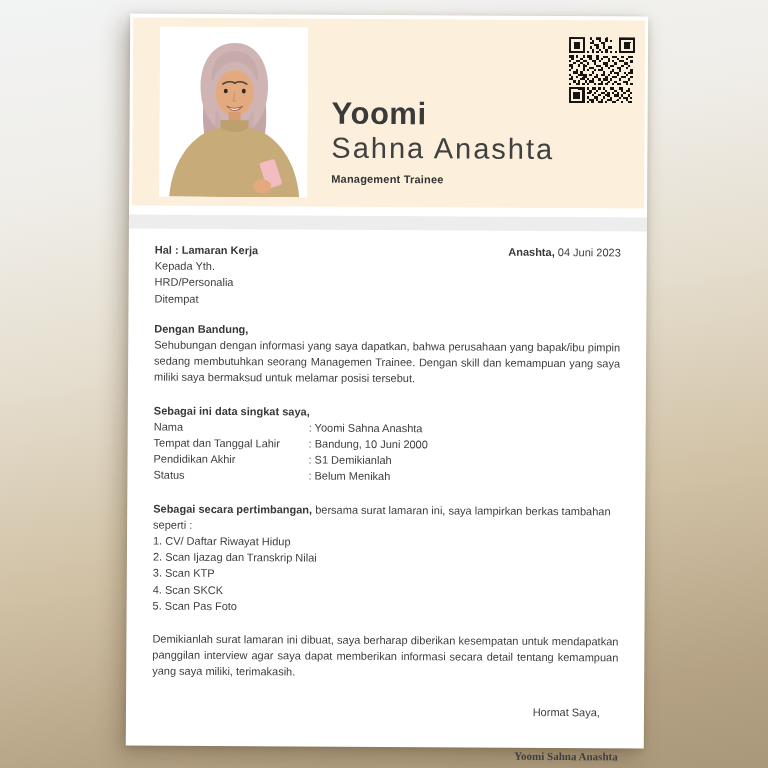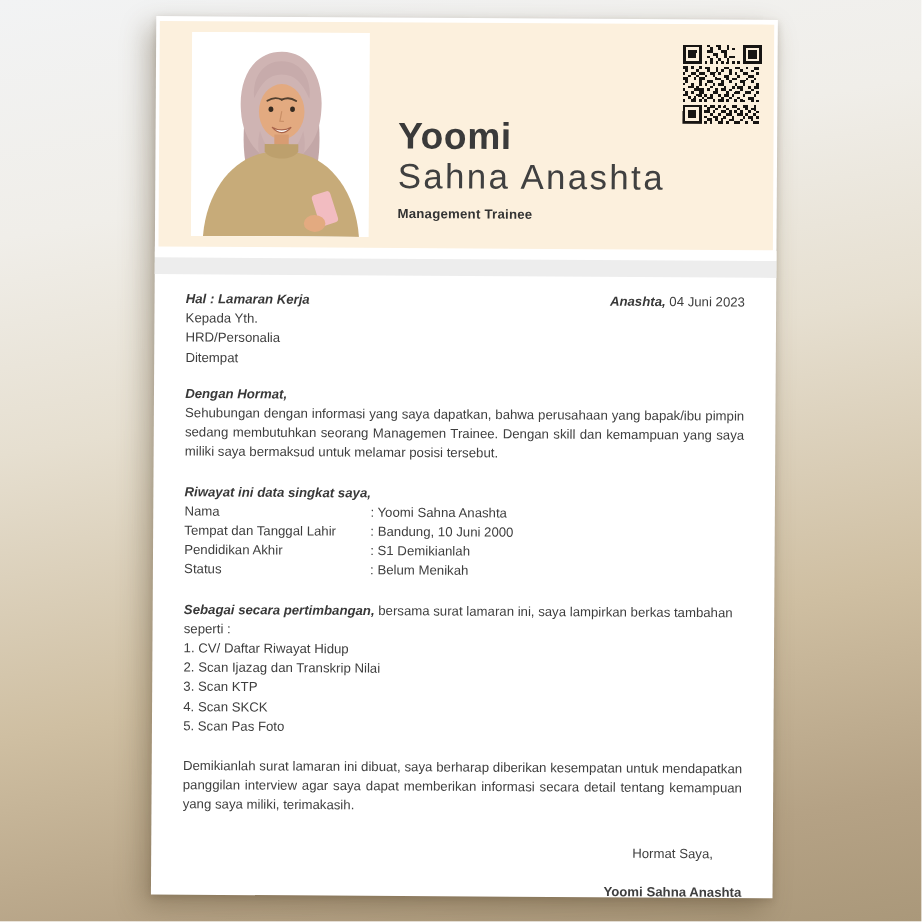--- a/index.html
+++ b/index.html
@@ -67,41 +67,42 @@
   
   .sep-gap { height: 9px; background: #ffffff; }
   .sep-band { height: 14px; background: #ededed; margin: 0 0; }
   
   .letter {
     padding: 13px 26px 0 26px;
     font-size: 11px;
     line-height: 16.2px;
     color: #3e3e3e;
   }
-  .letter b { color: #383838; font-style: italic; }
+  .letter b { color: #383838; }
   .row-subject {
     display: flex;
     justify-content: space-between;
     align-items: baseline;
   }
   .para { text-align: justify; }
   .spacer { height: 14px; }
   .spacer-lg { height: 17px; }
   .data-table .data-row { display: flex; }
   .data-table .data-label { width: 155px; flex: 0 0 155px; }
   .signature {
     margin-top: 22px;
     margin-left: auto;
     width: max-content;
     text-align: center;
   }
   .signature .sig-name {
     display: block;
-    margin-top: 16px;
+    margin-top: 28px;
     font-weight: 700;
+    font-family: Liberation Serif, serif;
   }
 </style>
 </head>
 <body>
 
 <div class="backdrop"></div>
 
 <div class="page">
 
   <div class="cv-header">
@@ -204,26 +205,26 @@
       <b>Hal : Lamaran Kerja</b>
       <span><b>Anashta,</b><span> 04 Juni 2023</span></span>
     </div>
 
     <div>Kepada Yth.</div>
     <div>HRD/Personalia</div>
     <div>Ditempat</div>
 
     <div class="spacer"></div>
 
-    <div><b>Dengan Hormat,</b></div>
+    <div><b>Dengan Bandung,</b></div>
     <div class="para">Sehubungan dengan informasi yang saya dapatkan, bahwa perusahaan yang bapak/ibu pimpin sedang membutuhkan seorang Managemen Trainee. Dengan skill dan kemampuan yang saya miliki saya bermaksud untuk melamar posisi tersebut.</div>
 
     <div class="spacer-lg"></div>
 
-    <div><b>Riwayat ini data singkat saya,</b></div>
+    <div><b>Sebagai ini data singkat saya,</b></div>
     <div class="data-table">
       <div class="data-row">
         <span class="data-label">Nama</span>
         <span class="data-value">: Yoomi Sahna Anashta</span>
       </div>
       <div class="data-row">
         <span class="data-label">Tempat dan Tanggal Lahir</span>
         <span class="data-value">: Bandung, 10 Juni 2000</span>
       </div>
       <div class="data-row">

